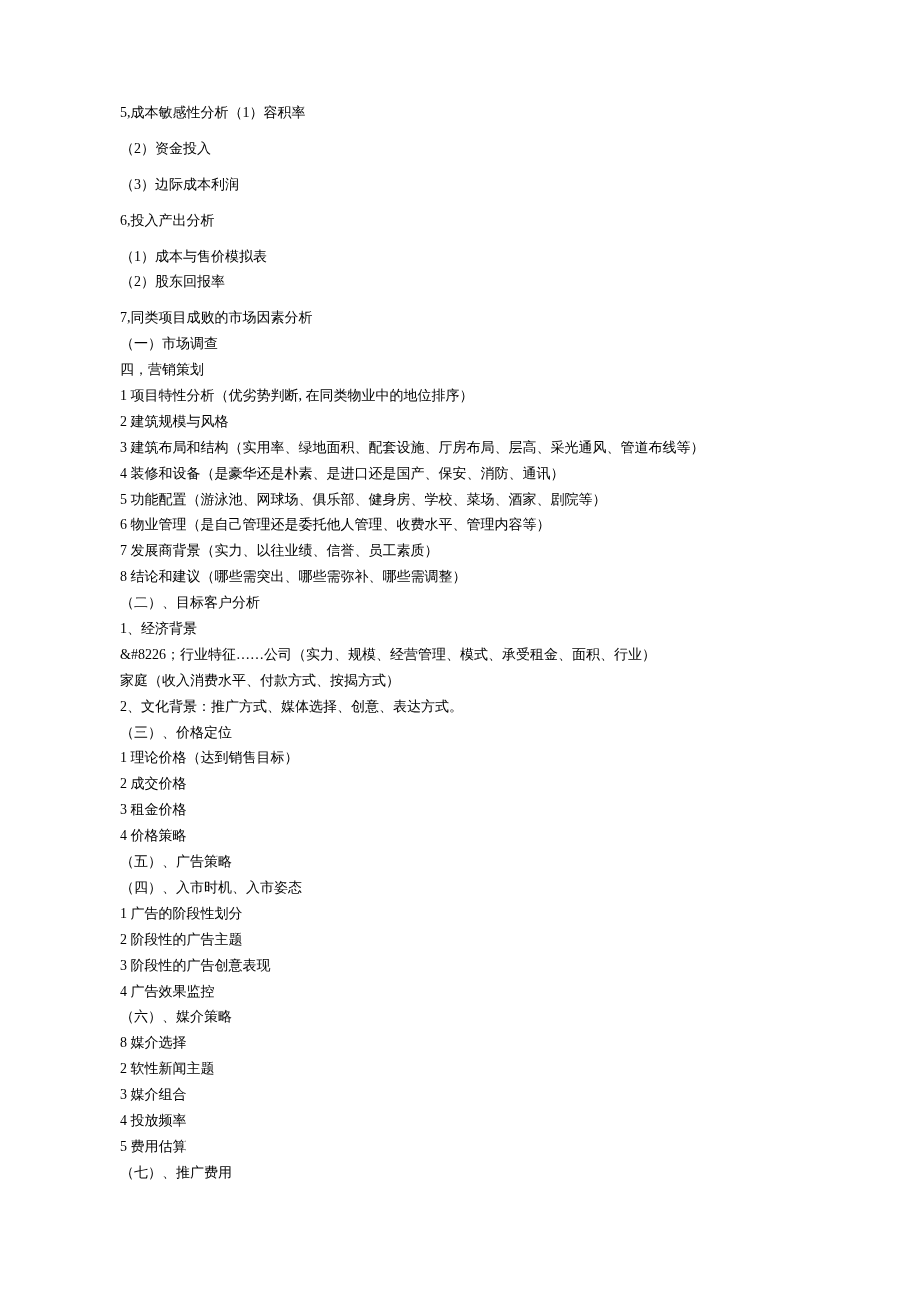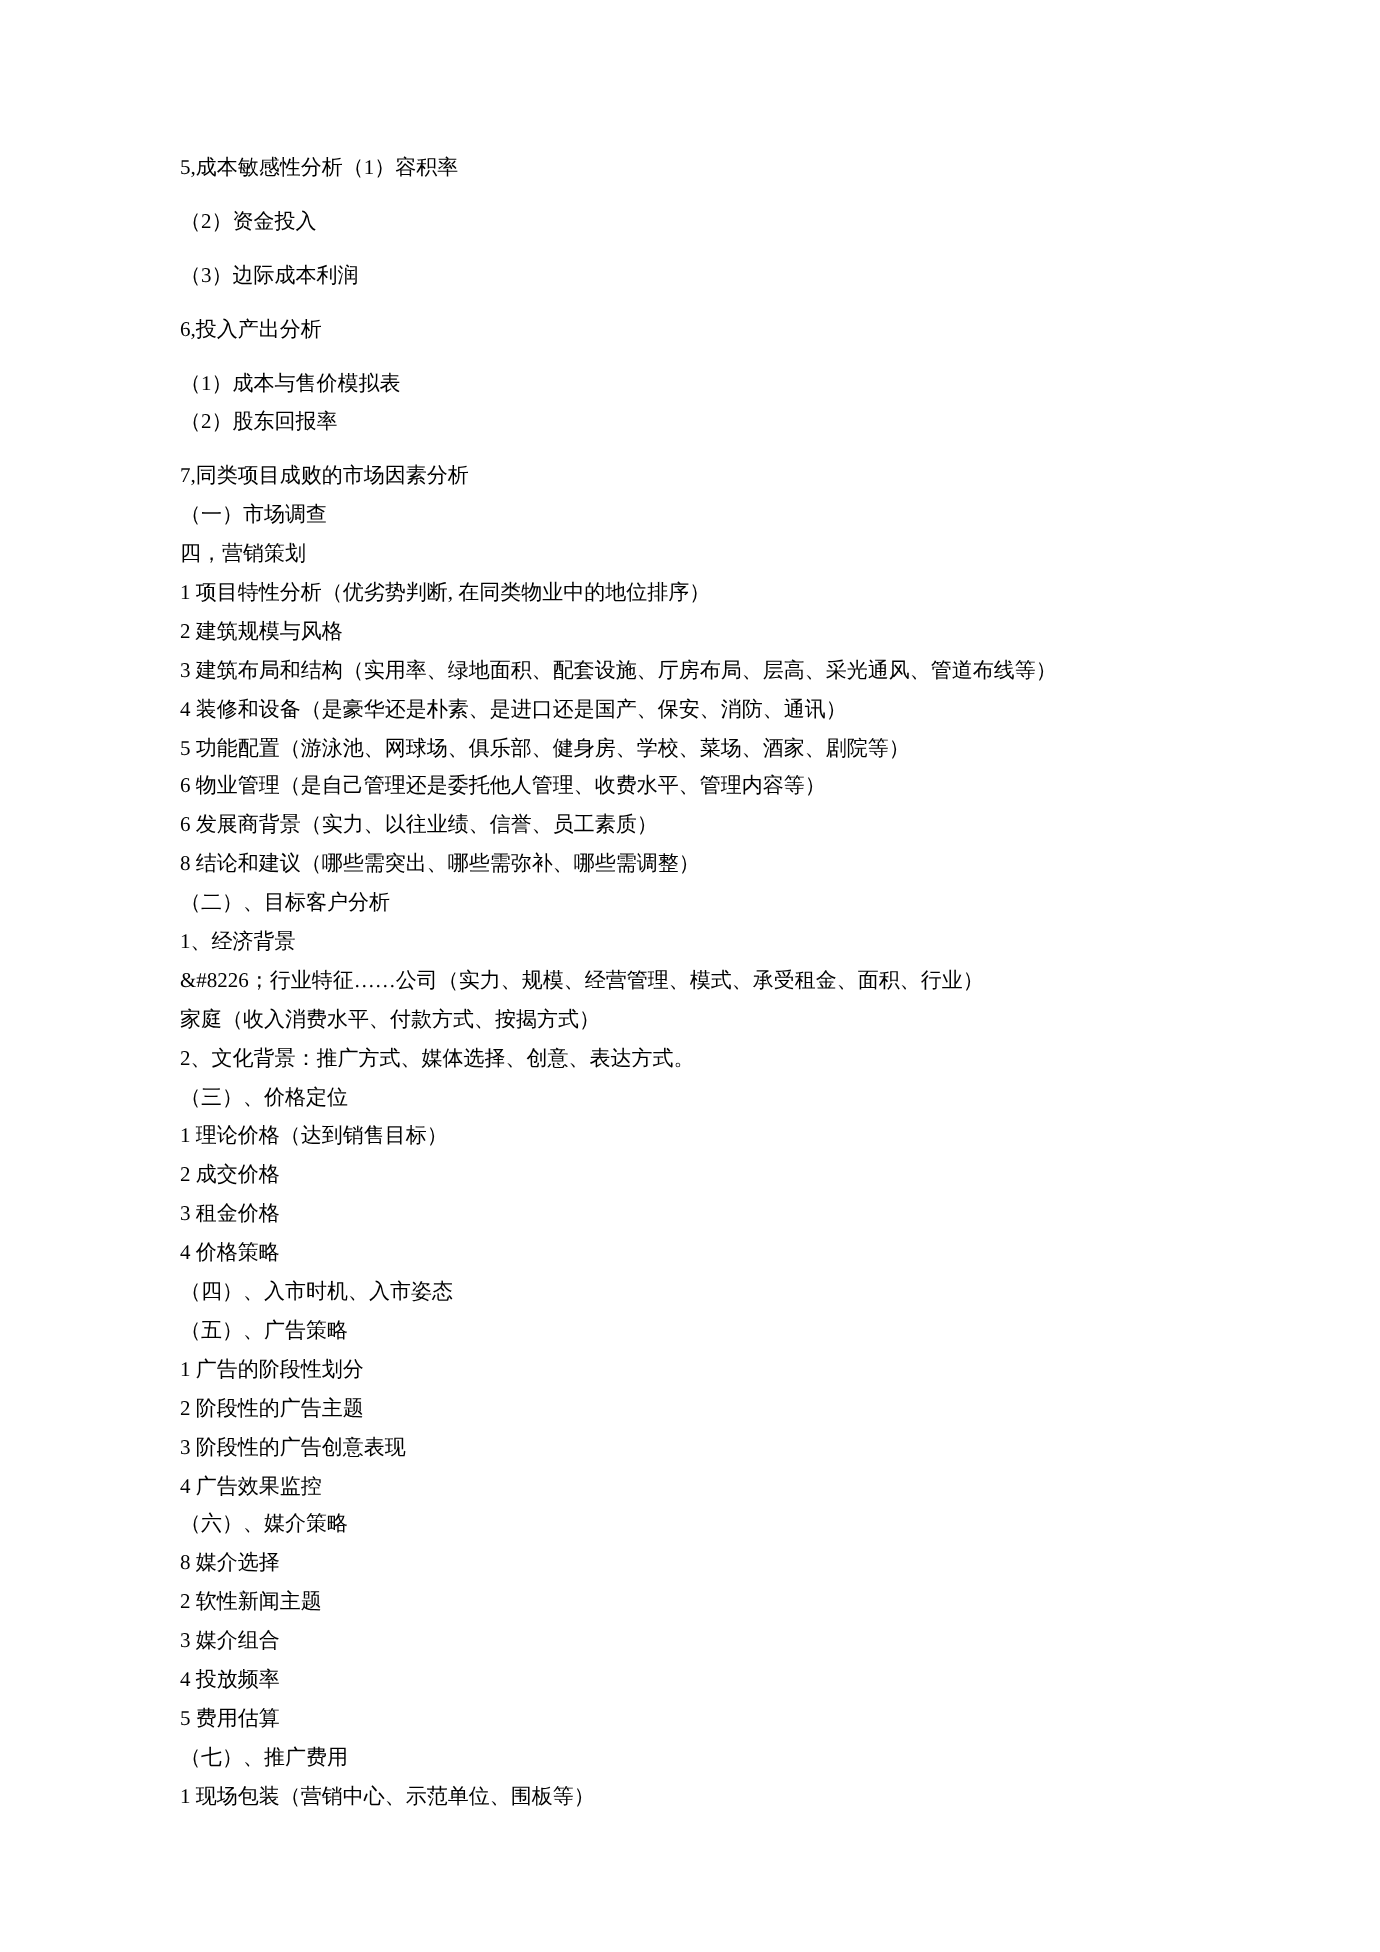--- a/index.html
+++ b/index.html
@@ -33,39 +33,38 @@
     <span class="line spaced-after">（2）股东回报率</span>
     <span class="line">7,同类项目成败的市场因素分析</span>
     <span class="line">（一）市场调查</span>
     <span class="line">四，营销策划</span>
     <span class="line">1 项目特性分析（优劣势判断, 在同类物业中的地位排序）</span>
     <span class="line">2 建筑规模与风格</span>
     <span class="line">3 建筑布局和结构（实用率、绿地面积、配套设施、厅房布局、层高、采光通风、管道布线等）</span>
     <span class="line">4 装修和设备（是豪华还是朴素、是进口还是国产、保安、消防、通讯）</span>
     <span class="line">5 功能配置（游泳池、网球场、俱乐部、健身房、学校、菜场、酒家、剧院等）</span>
     <span class="line">6 物业管理（是自己管理还是委托他人管理、收费水平、管理内容等）</span>
-    <span class="line">6 发展商背景（实力、以往业绩、信誉、员工素质）</span>
+    <span class="line">7 发展商背景（实力、以往业绩、信誉、员工素质）</span>
     <span class="line">8 结论和建议（哪些需突出、哪些需弥补、哪些需调整）</span>
     <span class="line">（二）、目标客户分析</span>
     <span class="line">1、经济背景</span>
     <span class="line">&amp;#8226；行业特征……公司（实力、规模、经营管理、模式、承受租金、面积、行业）</span>
     <span class="line">家庭（收入消费水平、付款方式、按揭方式）</span>
     <span class="line">2、文化背景：推广方式、媒体选择、创意、表达方式。</span>
     <span class="line">（三）、价格定位</span>
     <span class="line">1 理论价格（达到销售目标）</span>
     <span class="line">2 成交价格</span>
     <span class="line">3 租金价格</span>
     <span class="line">4 价格策略</span>
+    <span class="line">（五）、广告策略</span>
     <span class="line">（四）、入市时机、入市姿态</span>
-    <span class="line">（五）、广告策略</span>
     <span class="line">1 广告的阶段性划分</span>
     <span class="line">2 阶段性的广告主题</span>
     <span class="line">3 阶段性的广告创意表现</span>
     <span class="line">4 广告效果监控</span>
     <span class="line">（六）、媒介策略</span>
     <span class="line">8 媒介选择</span>
     <span class="line">2 软性新闻主题</span>
     <span class="line">3 媒介组合</span>
     <span class="line">4 投放频率</span>
     <span class="line">5 费用估算</span>
     <span class="line">（七）、推广费用</span>
-    <span class="line">1 现场包装（营销中心、示范单位、围板等）</span>
   </div>
 
 </body></html>

